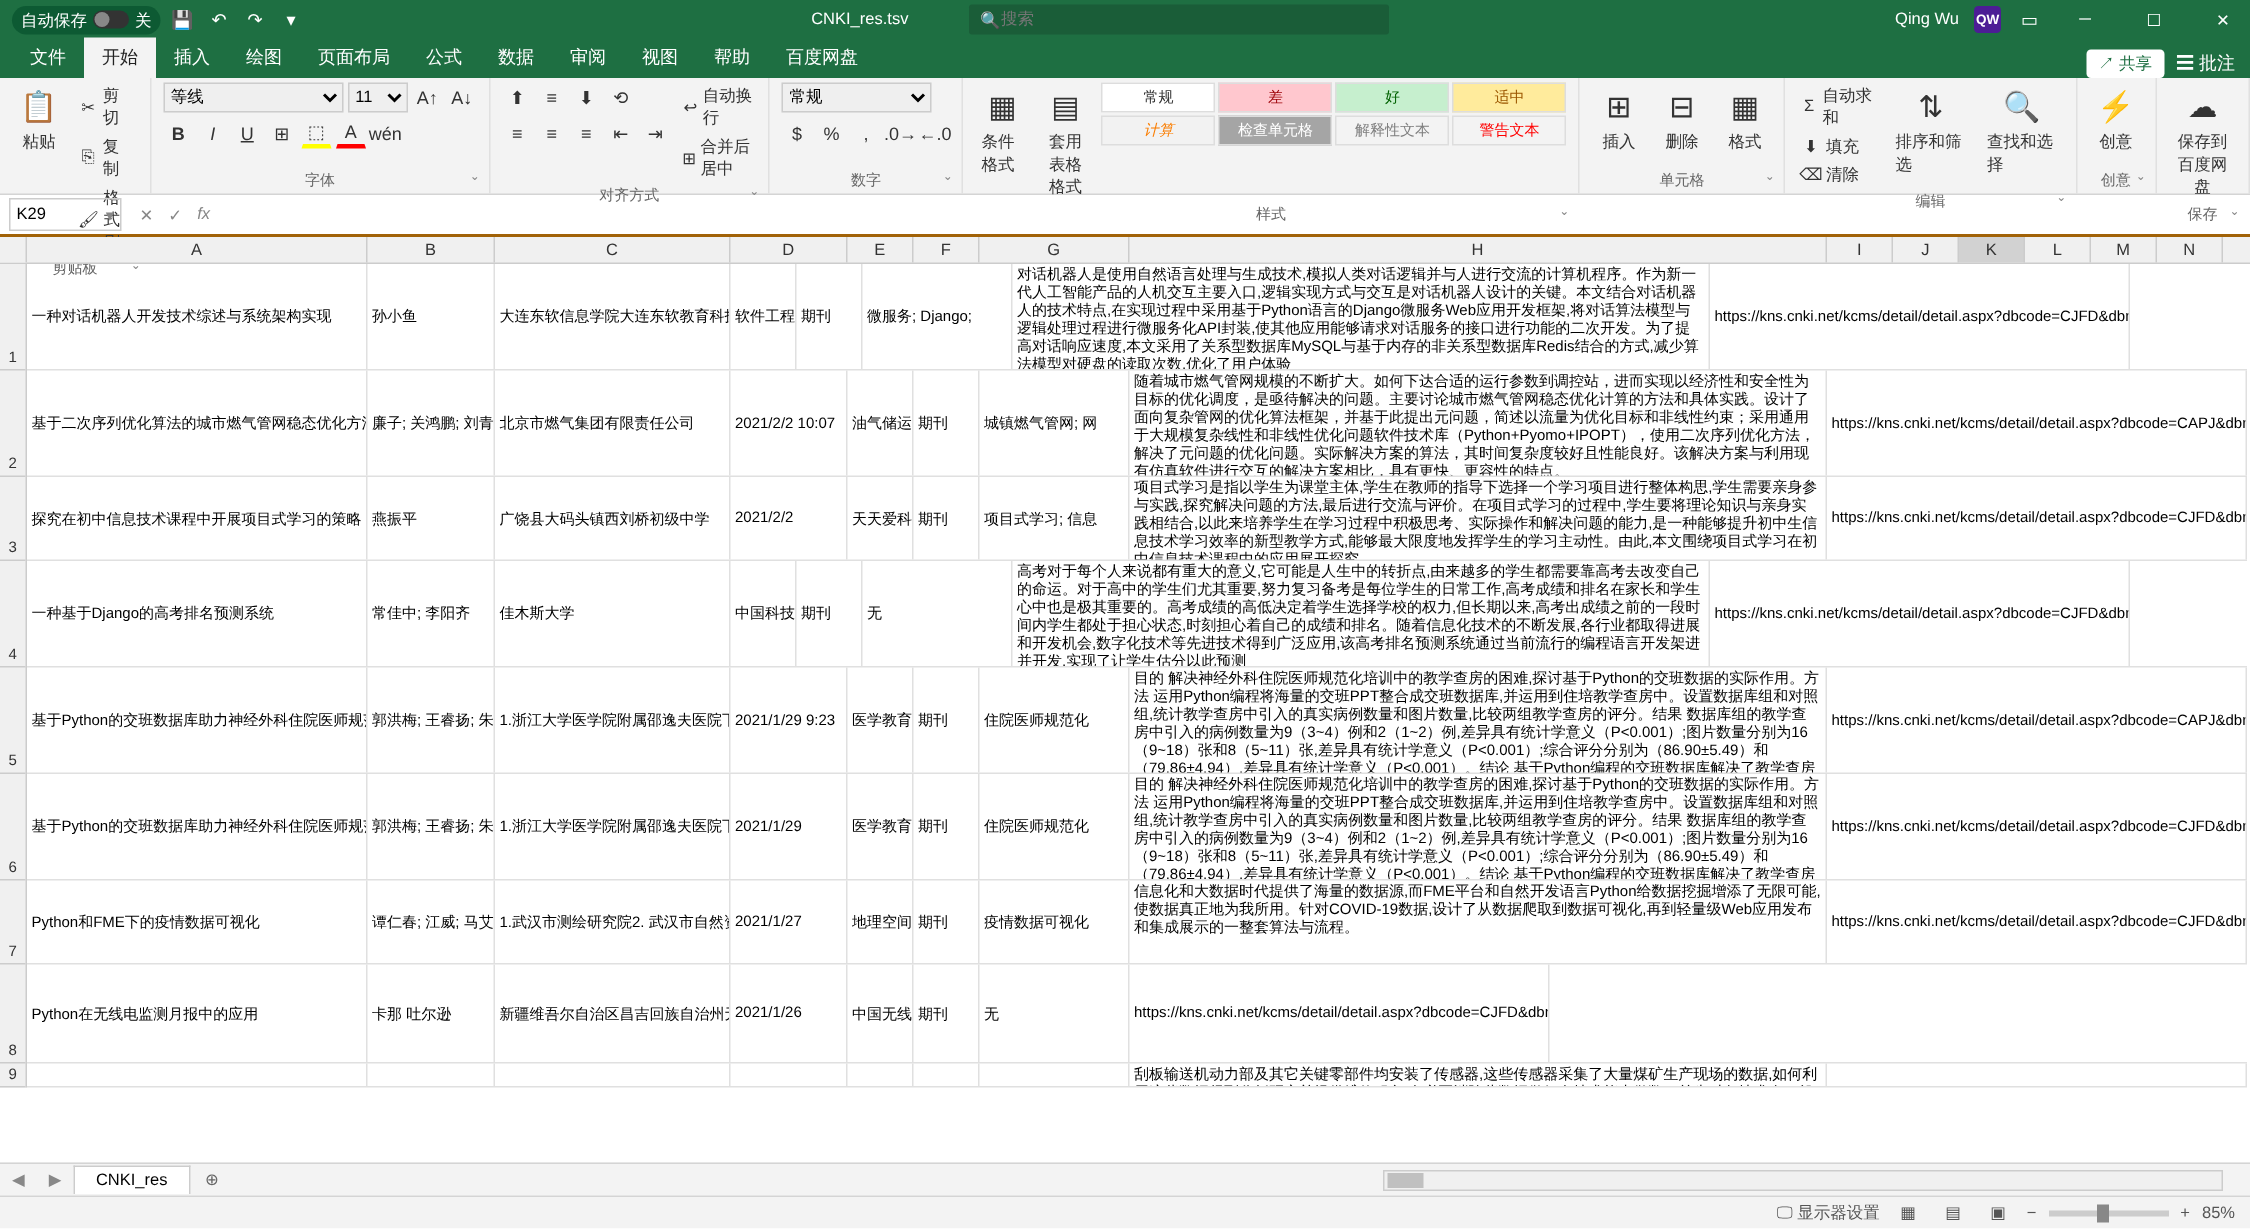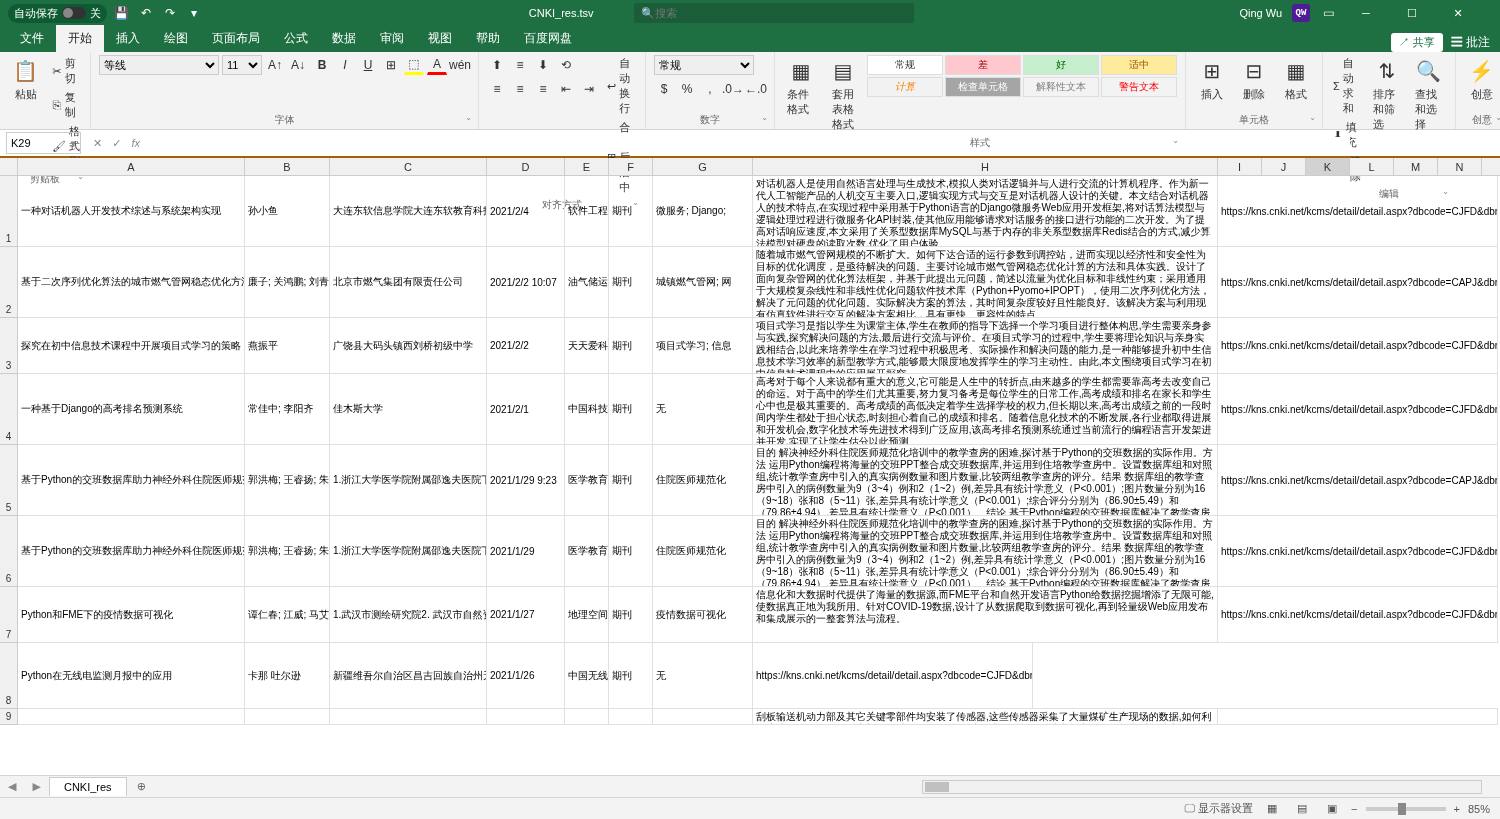--- a/index.html
+++ b/index.html
@@ -8,22 +8,22 @@
 
 .title-bar { background: #1e6f42; height: 26px; display: flex; align-items: center; color: #fff; font-size: 11px; }
 .title-left { display: flex; align-items: center; gap: 6px; padding-left: 8px; }
 .autosave-toggle { display: flex; align-items: center; gap: 4px; background: #0d5a33; border-radius: 10px; padding: 2px 6px; }
 .toggle-switch { width: 24px; height: 12px; background: #333; border-radius: 6px; position: relative; }
 .toggle-knob { width: 10px; height: 10px; background: #888; border-radius: 50%; position: absolute; left: 1px; top: 1px; }
 .qat-icon { width: 18px; height: 18px; display: flex; align-items: center; justify-content: center; font-size: 12px; cursor: pointer; }
 .title-center { flex: 1; text-align: center; display: flex; justify-content: center; gap: 40px; align-items: center; }
 .search-box { background: #1a5d38; width: 280px; height: 20px; display: flex; align-items: center; padding: 0 8px; border-radius: 2px; }
 .search-box input { background: transparent; border: none; color: #bbb; font-size: 11px; width: 100%; outline: none; }
-.title-right { display: flex; align-items: center; gap: 10px; padding-right: 24px; justify-content: center; }
-.user-badge { width: 18px; height: 18px; background: #4c1d95; border-radius: 3px; display: flex; align-items: center; justify-content: center; font-size: 9px; font-weight: bold; font-family: Liberation Mono, monospace; }
+.title-right { display: flex; align-items: center; gap: 10px; padding-right: 0; justify-content: center; }
+.user-badge { width: 18px; height: 18px; background: #4c1d95; border-radius: 3px; display: flex; align-items: center; justify-content: center; font-size: 9px; font-weight: bold; }
 .win-btn { width: 36px; height: 26px; display: flex; align-items: center; justify-content: center; cursor: pointer; }
 
 
 .ribbon-tabs { background: #1e6f42; height: 26px; display: flex; align-items: flex-end; padding-left: 8px; color: #fff; font-size: 12px; }
 .ribbon-tab { padding: 5px 12px; cursor: pointer; }
 .ribbon-tab.active { background: #f3f3f3; color: #222; }
 .ribbon-tabs-right { margin-left: auto; display: flex; align-items: center; gap: 8px; padding-right: 10px; padding-left: 32px; }
 .share-btn { background: #fff; color: #1e6f42; padding: 2px 8px; border-radius: 3px; font-size: 11px; }
 
 
@@ -177,21 +177,21 @@
         <div class="small-btn">
             <span class="small-icon">🖌</span>
             <span>格式刷</span>
           </div>
       </div>
     </div>
     <div class="group-label">剪贴板</div>
   </div>
 
   <div class="ribbon-group">
-    <div class="group-content" style="flex-direction:row;gap:4px">
+    <div class="group-content" style="flex-direction:column;gap:4px">
       <div class="btn-row">
         <select class="font-select"><option>等线</option></select>
         <select class="size-select"><option>11</option></select>
         <div class="fmt-btn">A↑</div>
         <div class="fmt-btn">A↓</div>
       </div>
       <div class="btn-row">
         <div class="fmt-btn">
             <b>B</b>
           </div>
@@ -395,21 +395,20 @@
         <div class="row-h" style="height: 71px;">6</div>
         <div class="row-h" style="height: 56px;">7</div>
         <div class="row-h" style="height: 66px;">8</div>
         <div class="row-h" style="height: 16px;">9</div>
       </div>
     <div class="cells" id="cells">
         <div class="data-row" style="height: 71px;">
           <div class="cell col-A">一种对话机器人开发技术综述与系统架构实现</div>
           <div class="cell col-B">孙小鱼</div>
           <div class="cell col-C">大连东软信息学院大连东软教育科技</div>
-          <div class="cell col-D">2021/2/4</div>
           <div class="cell col-E">软件工程</div>
           <div class="cell col-F">期刊</div>
           <div class="cell col-G">微服务; Django;</div>
           <div class="cell col-H wrap">对话机器人是使用自然语言处理与生成技术,模拟人类对话逻辑并与人进行交流的计算机程序。作为新一代人工智能产品的人机交互主要入口,逻辑实现方式与交互是对话机器人设计的关键。本文结合对话机器人的技术特点,在实现过程中采用基于Python语言的Django微服务Web应用开发框架,将对话算法模型与逻辑处理过程进行微服务化API封装,使其他应用能够请求对话服务的接口进行功能的二次开发。为了提高对话响应速度,本文采用了关系型数据库MySQL与基于内存的非关系型数据库Redis结合的方式,减少算法模型对硬盘的读取次数,优化了用户体验</div>
           <div class="cell" style="width: 280px;">
             <span class="link-cell">https://kns.cnki.net/kcms/detail/detail.aspx?dbcode=CJFD&amp;dbname=</span>
           </div>
         </div>
         <div class="data-row" style="height: 71px;">
           <div class="cell col-A">基于二次序列优化算法的城市燃气管网稳态优化方法 网</div>
@@ -434,21 +433,20 @@
           <div class="cell col-G">项目式学习; 信息</div>
           <div class="cell col-H wrap">项目式学习是指以学生为课堂主体,学生在教师的指导下选择一个学习项目进行整体构思,学生需要亲身参与实践,探究解决问题的方法,最后进行交流与评价。在项目式学习的过程中,学生要将理论知识与亲身实践相结合,以此来培养学生在学习过程中积极思考、实际操作和解决问题的能力,是一种能够提升初中生信息技术学习效率的新型教学方式,能够最大限度地发挥学生的学习主动性。由此,本文围绕项目式学习在初中信息技术课程中的应用展开探究。</div>
           <div class="cell" style="width: 280px;">
             <span class="link-cell">https://kns.cnki.net/kcms/detail/detail.aspx?dbcode=CJFD&amp;dbname=</span>
           </div>
         </div>
         <div class="data-row" style="height: 71px;">
           <div class="cell col-A">一种基于Django的高考排名预测系统</div>
           <div class="cell col-B">常佳中; 李阳齐</div>
           <div class="cell col-C">佳木斯大学</div>
-          <div class="cell col-D">2021/2/1</div>
           <div class="cell col-E">中国科技信</div>
           <div class="cell col-F">期刊</div>
           <div class="cell col-G">无</div>
           <div class="cell col-H wrap">高考对于每个人来说都有重大的意义,它可能是人生中的转折点,由来越多的学生都需要靠高考去改变自己的命运。对于高中的学生们尤其重要,努力复习备考是每位学生的日常工作,高考成绩和排名在家长和学生心中也是极其重要的。高考成绩的高低决定着学生选择学校的权力,但长期以来,高考出成绩之前的一段时间内学生都处于担心状态,时刻担心着自己的成绩和排名。随着信息化技术的不断发展,各行业都取得进展和开发机会,数字化技术等先进技术得到广泛应用,该高考排名预测系统通过当前流行的编程语言开发架进并开发,实现了让学生估分以此预测</div>
           <div class="cell" style="width: 280px;">
             <span class="link-cell">https://kns.cnki.net/kcms/detail/detail.aspx?dbcode=CJFD&amp;dbname=</span>
           </div>
         </div>
         <div class="data-row" style="height: 71px;">
           <div class="cell col-A">基于Python的交班数据库助力神经外科住院医师规范化</div>

